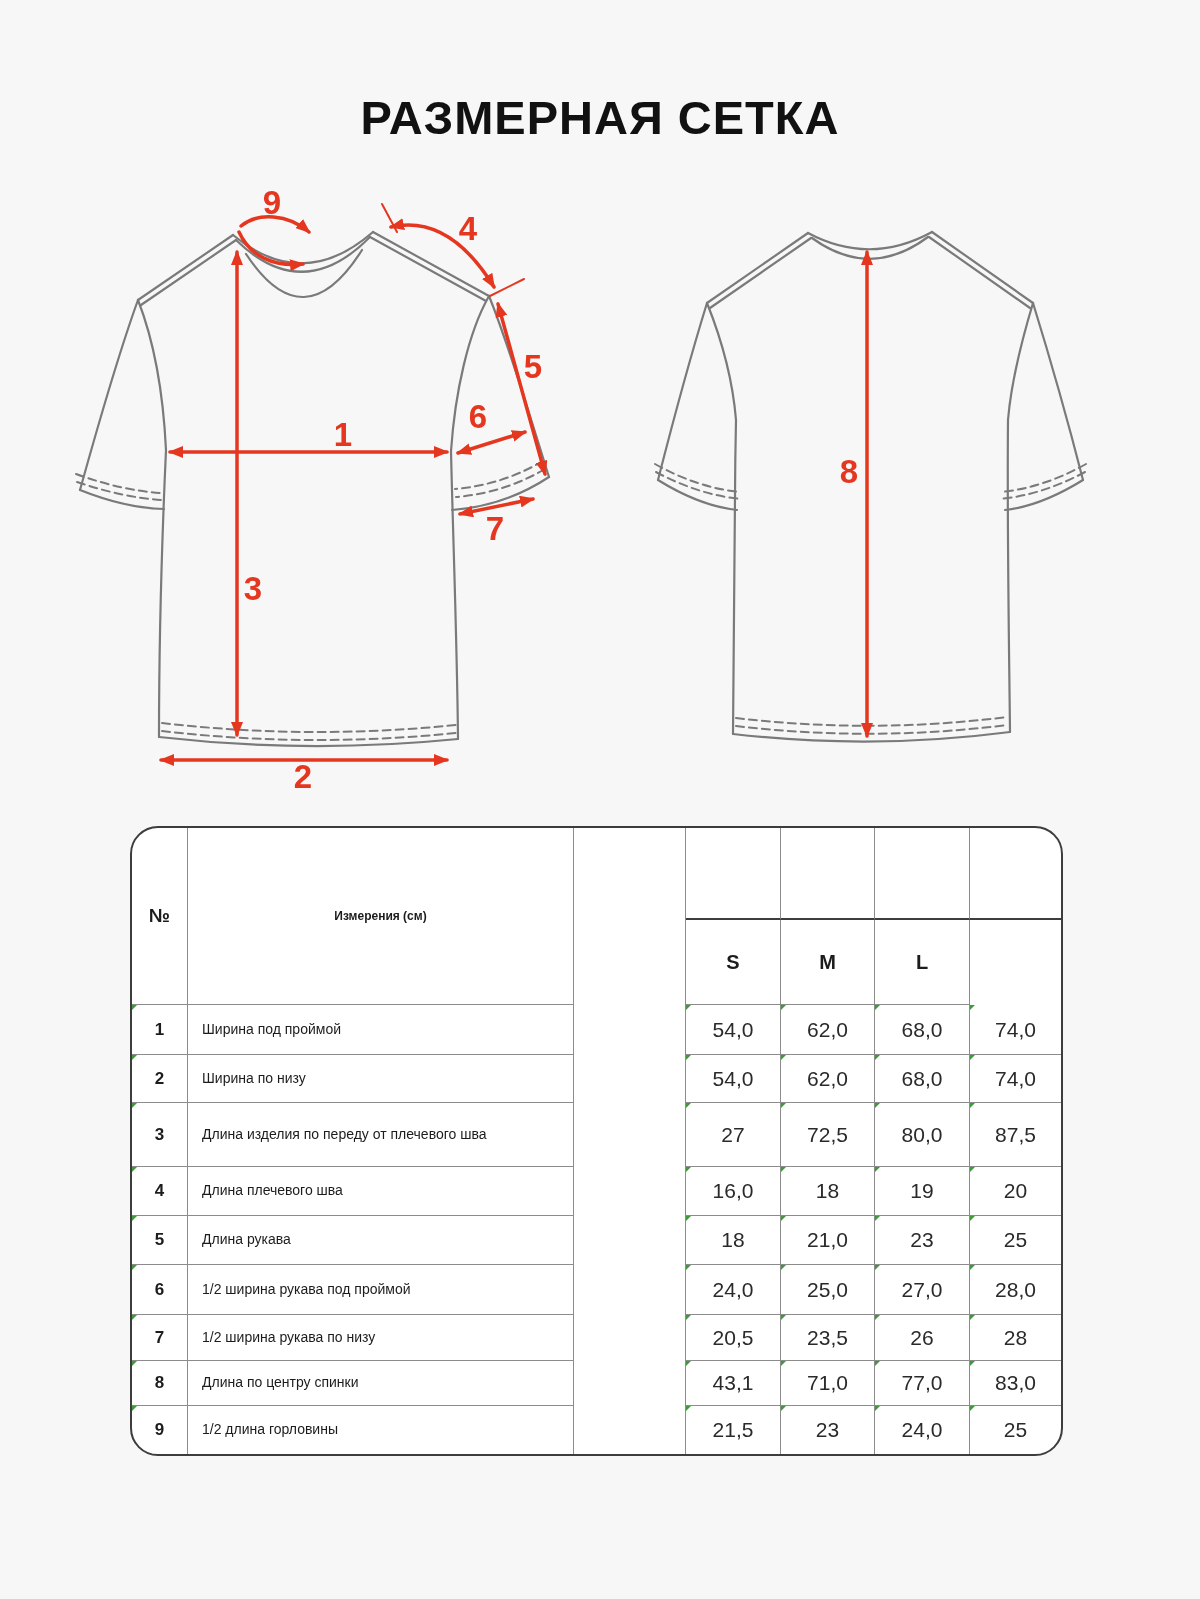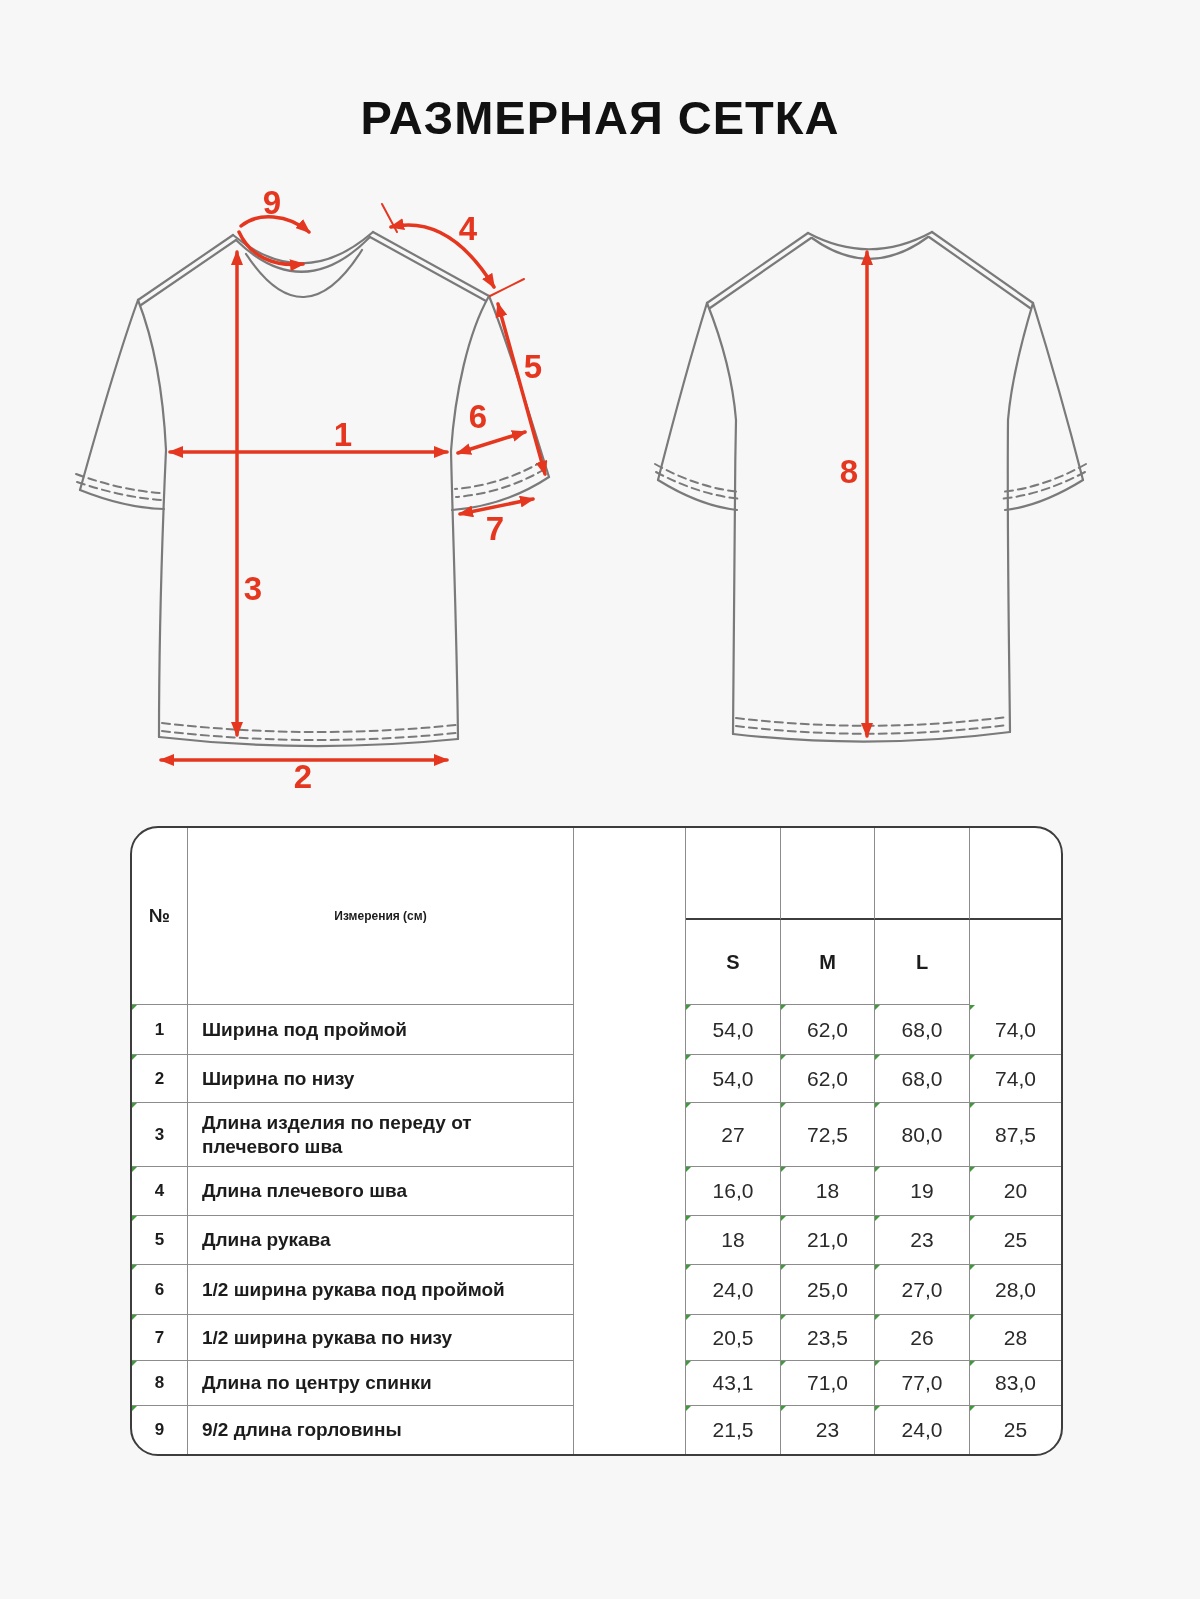--- a/index.html
+++ b/index.html
@@ -40,21 +40,21 @@
   }
   .no-r{border-right:none;}
   .no-b{border-bottom:none;}
   .head-num{grid-column:1;grid-row:1 / span 2;font-weight:bold;font-size:19px;}
   .head-measure{grid-column:2;grid-row:1 / span 2;font-weight:bold;font-size:12px;}
   .gap-col{grid-column:3;grid-row:1 / span 11;border-bottom:none;}
   .head-blank{grid-row:1;border-bottom:2.5px solid #3d3d3d;}
   .head-size{grid-row:2;font-weight:bold;font-size:20px;}
   .ncell{font-weight:bold;font-size:17px;}
   .lcell{justify-content:flex-start;text-align:left;
-         padding:4px 42px 4px 14px;font-weight:bold;font-size:19px;line-height:1.25;}
+         padding:4px 42px 4px 14px;font-weight:normal;font-size:14px;line-height:1.25;}
   .vcell{font-size:21px;color:#2a2a2a;}
   
   .ncell::before,.vcell::before{
     content:"";position:absolute;top:0;left:0;width:0;height:0;
     border-top:5px solid #3f9b3a;border-right:5px solid transparent;
   }
 </style>
 </head>
 <body>
 <div class="page">
@@ -223,20 +223,20 @@
   <div class="cell vcell no-r" style="grid-row:9;grid-column:7">28</div>
 
   <div class="cell ncell" style="grid-row:10;grid-column:1">8</div>
   <div class="cell lcell" style="grid-row:10;grid-column:2">Длина по центру спинки</div>
   <div class="cell vcell" style="grid-row:10;grid-column:4">43,1</div>
   <div class="cell vcell" style="grid-row:10;grid-column:5">71,0</div>
   <div class="cell vcell" style="grid-row:10;grid-column:6">77,0</div>
   <div class="cell vcell no-r" style="grid-row:10;grid-column:7">83,0</div>
 
   <div class="cell ncell no-b" style="grid-row:11;grid-column:1">9</div>
-  <div class="cell lcell no-b" style="grid-row:11;grid-column:2">9/2 длина горловины</div>
+  <div class="cell lcell no-b" style="grid-row:11;grid-column:2">1/2 длина горловины</div>
   <div class="cell vcell no-b" style="grid-row:11;grid-column:4">21,5</div>
   <div class="cell vcell no-b" style="grid-row:11;grid-column:5">23</div>
   <div class="cell vcell no-b" style="grid-row:11;grid-column:6">24,0</div>
   <div class="cell vcell no-r no-b" style="grid-row:11;grid-column:7">25</div>
 </div>
 
 </div>
 
 </body></html>

